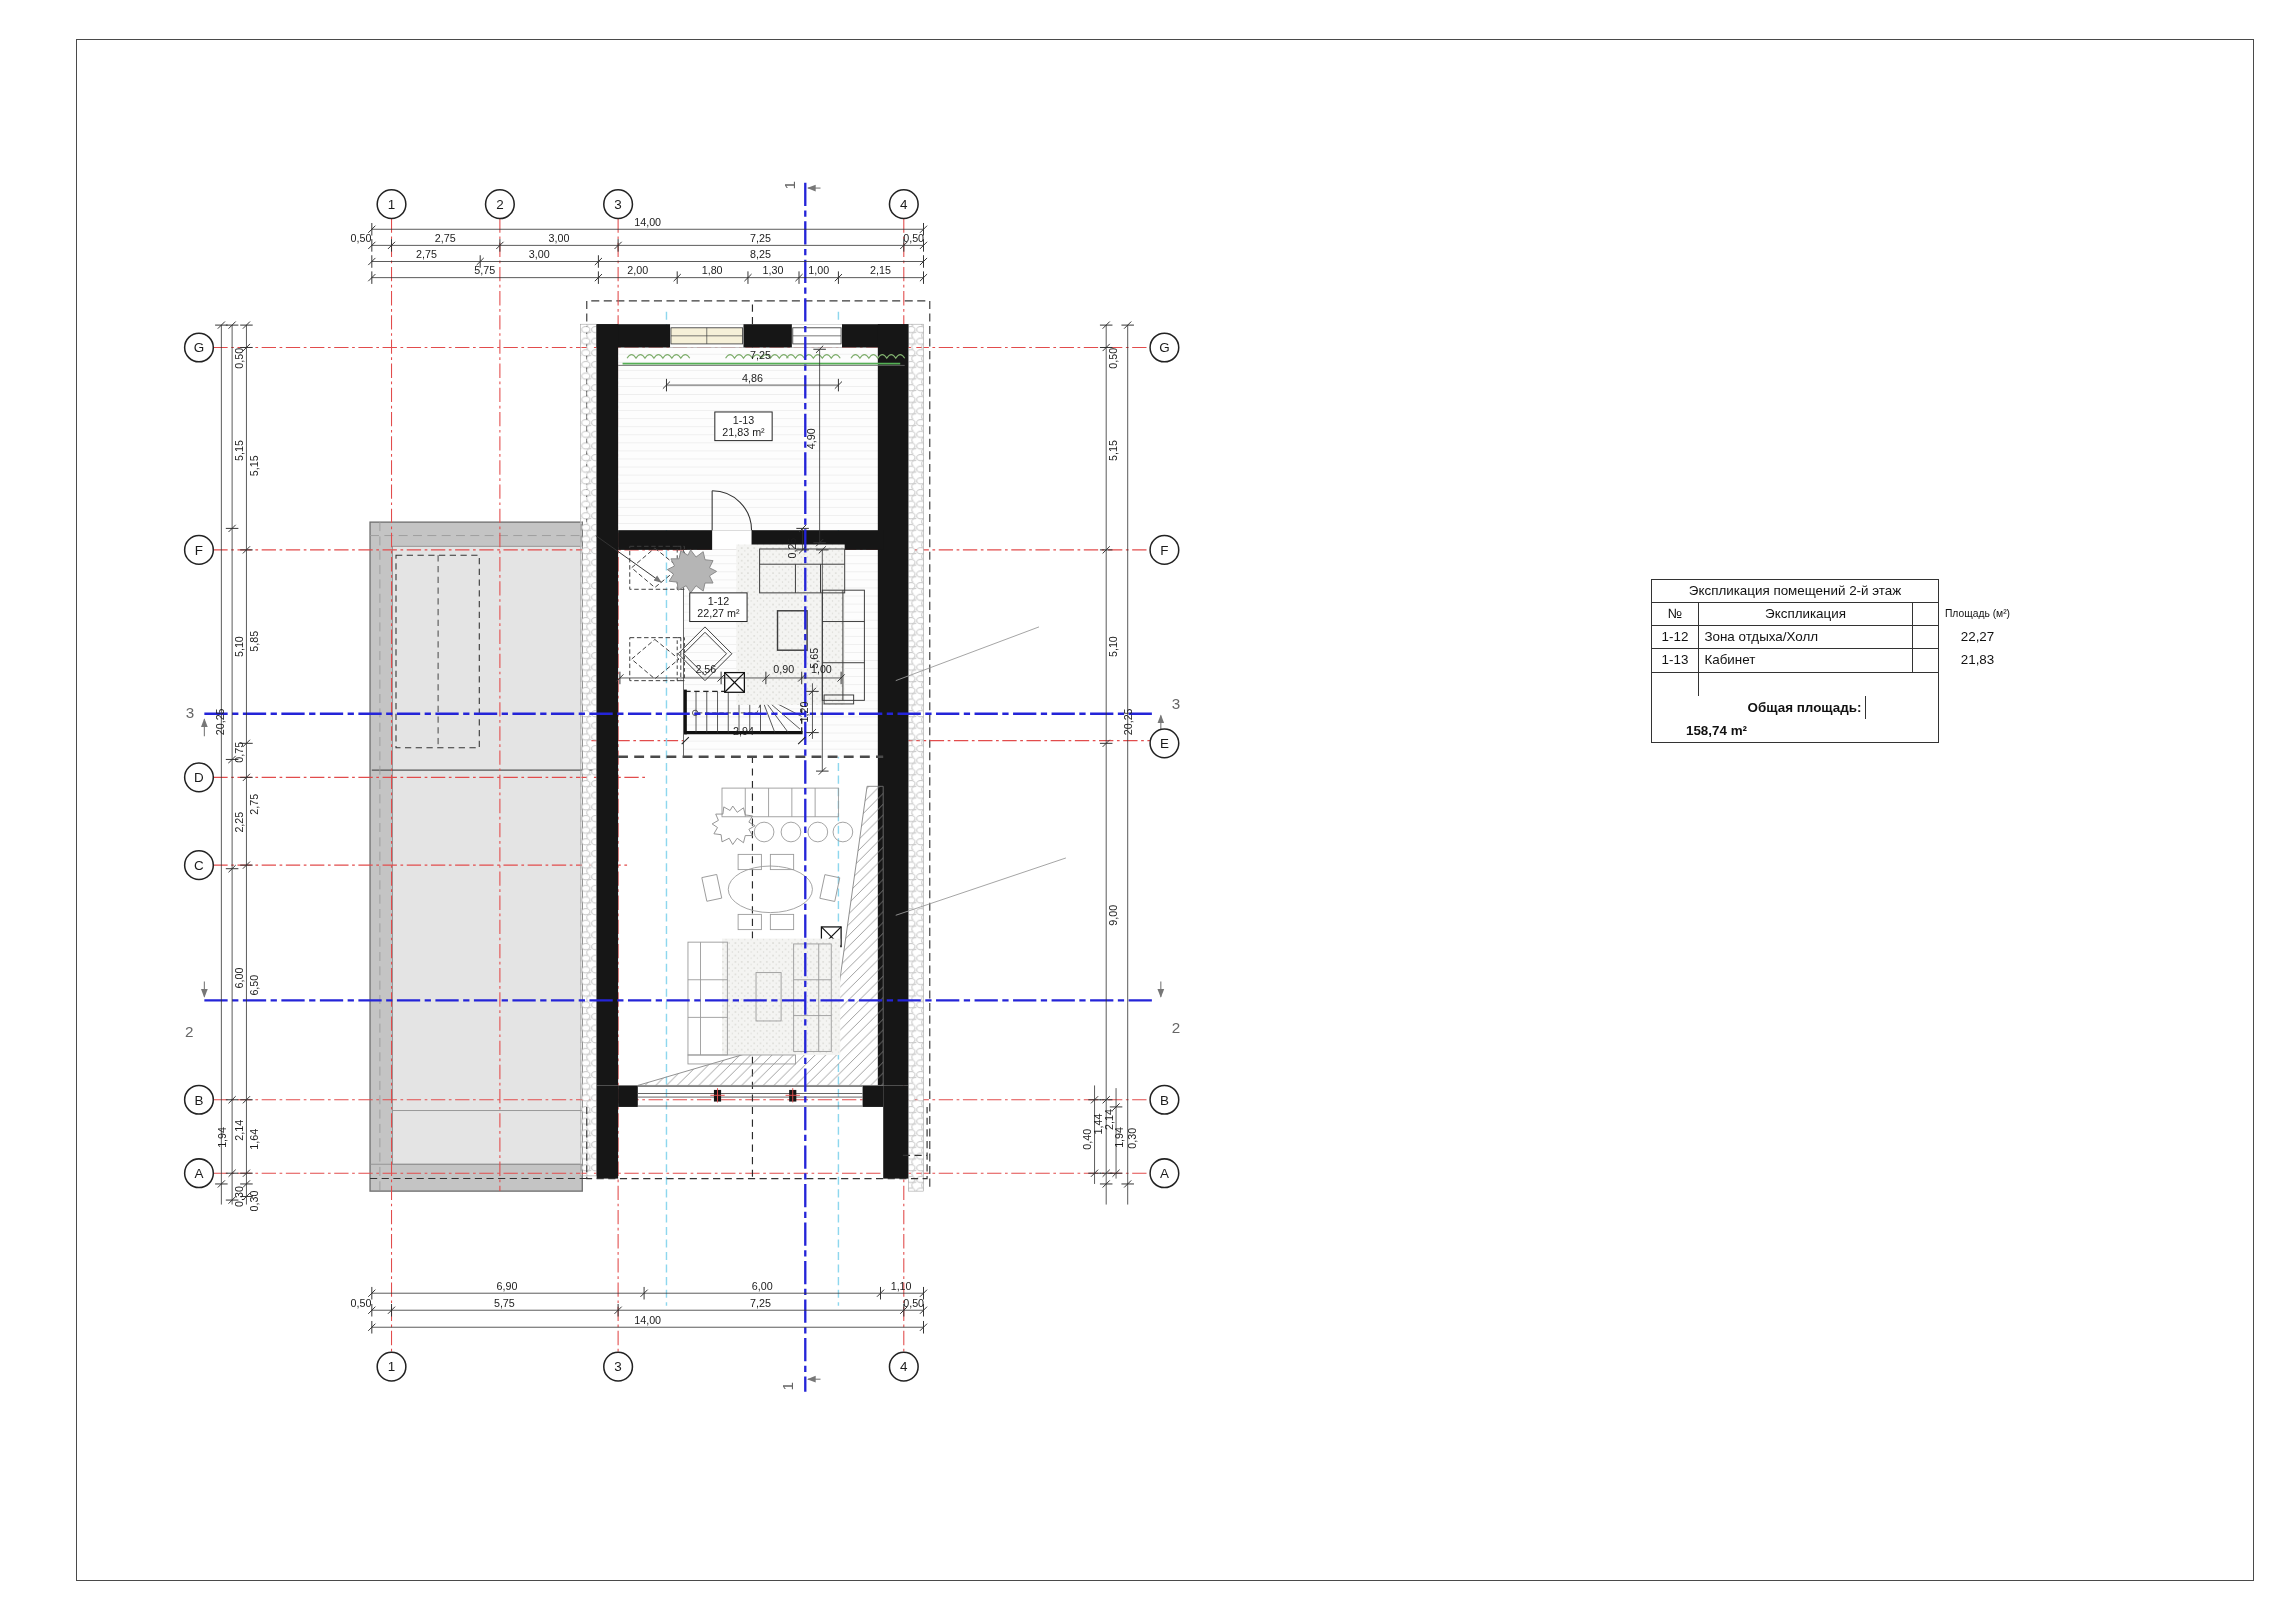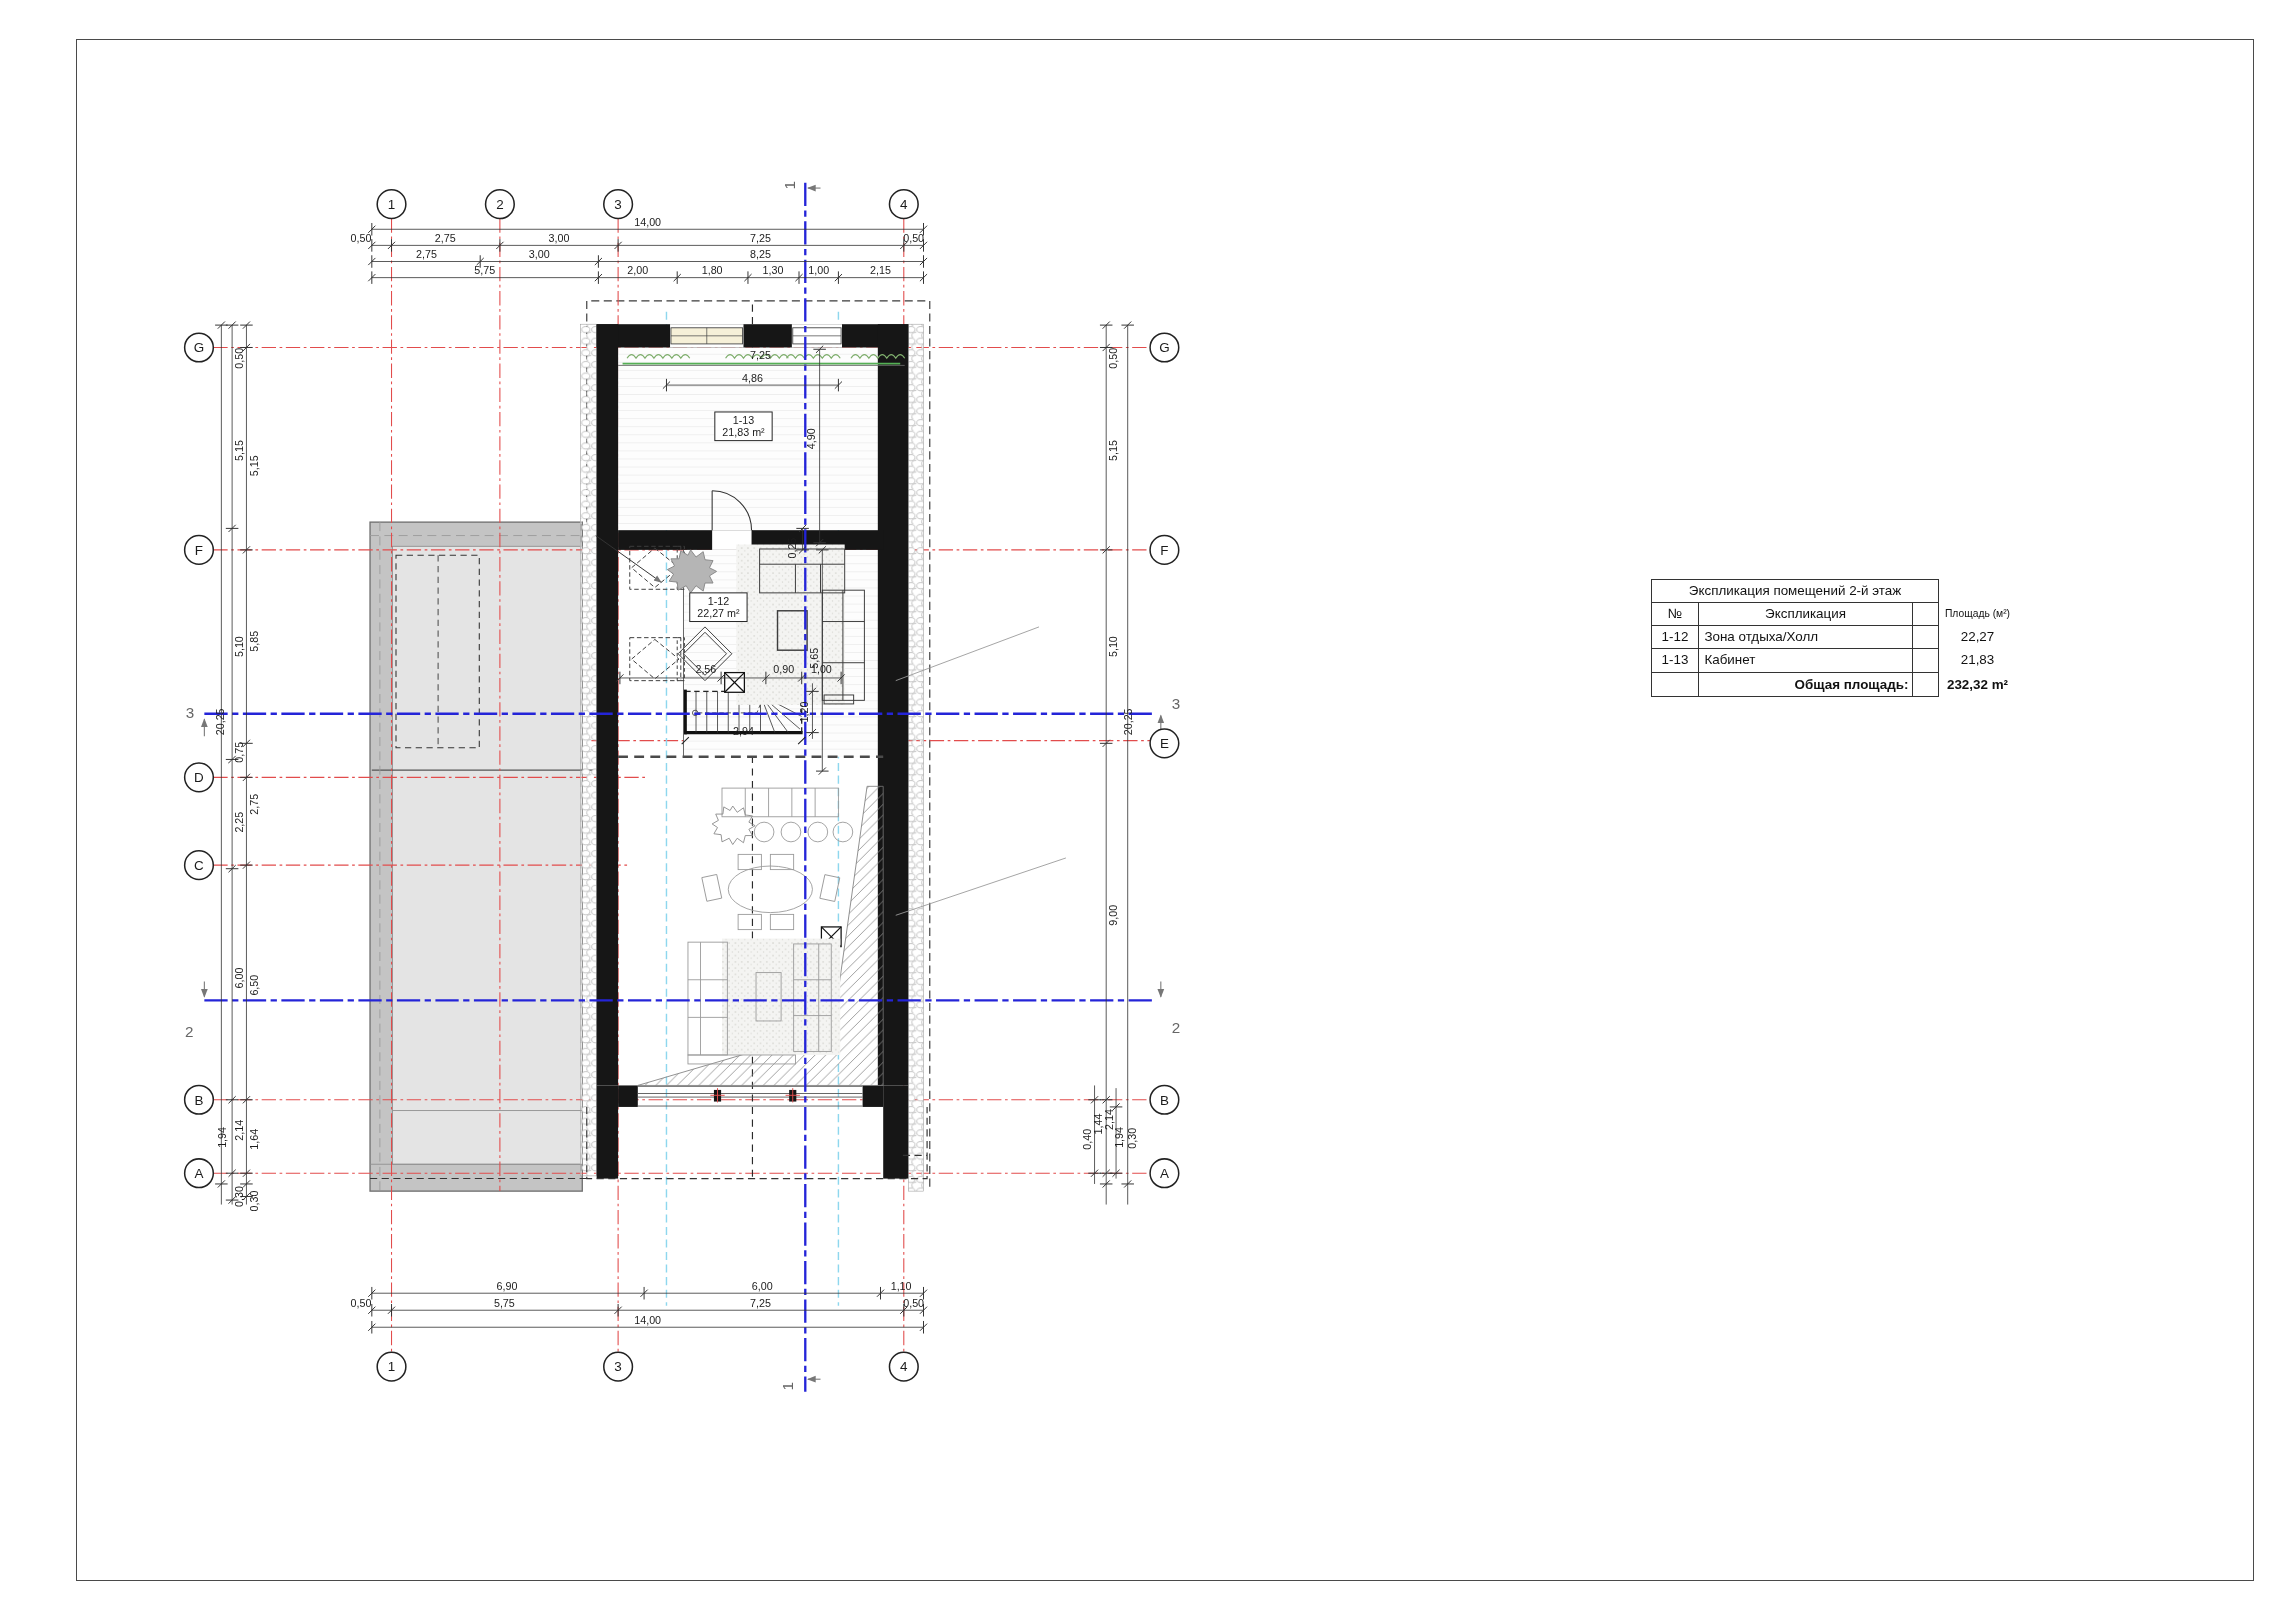--- a/index.html
+++ b/index.html
@@ -8,21 +8,21 @@
   svg{position:absolute;left:0;top:0;}
   svg text{font-family:"Liberation Sans",sans-serif;fill:#1c1c1c;}
   svg text.dim{font-size:12px;}
   svg text.sec{font-size:17px;fill:#666;}
   svg text.bub{font-size:15px;}
   svg text.room-id{font-size:12px;}
   
   .spec-table{position:absolute;left:1651px;top:579px;width:288px;border:1.3px solid #333;box-sizing:border-box;background:#fff;font-size:13.4px;color:#111;}
   .tt-title{height:21.5px;line-height:21.5px;text-align:center;border-bottom:0.9px solid #333;}
   .tt-row{display:flex;border-bottom:0.9px solid #333;}
-  .tt-row:last-child{border-bottom:none;}
+  .tt-row:last-child{border-bottom:none;flex-direction:column;}
   .c-num{width:46px;border-right:0.9px solid #333;text-align:center;flex:none;}
   .c-name{width:214px;border-right:0.9px solid #333;padding-left:5.4px;box-sizing:border-box;flex:none;}
   .c-area{width:79px;text-align:center;flex:none;margin-left:25px;}
   .tt-head .c-num,.tt-head .c-name{text-align:center;padding-left:0;}
   .tt-head .c-area{font-size:10.3px;line-height:22.4px;}
   .tt-head>div{height:22.4px;line-height:22.4px;}
   .tt-data>div{height:22.4px;line-height:22.4px;}
   .tt-total>div{height:23px;line-height:23px;font-weight:bold;}
   .tt-total .c-name{text-align:right;padding-right:3.6px;}
 </style>
@@ -492,16 +492,16 @@
     <div class="c-area">22,27</div>
   </div>
   <div class="tt-row tt-data">
     <div class="c-num">1-13</div>
     <div class="c-name">Кабинет</div>
     <div class="c-area">21,83</div>
   </div>
   <div class="tt-row tt-total">
     <div class="c-num"></div>
     <div class="c-name">Общая площадь:</div>
-    <div class="c-area">232,32 m²</div>
+    <div class="c-area">158,74 m²</div>
   </div>
 </div>
 
 
 </body></html>

